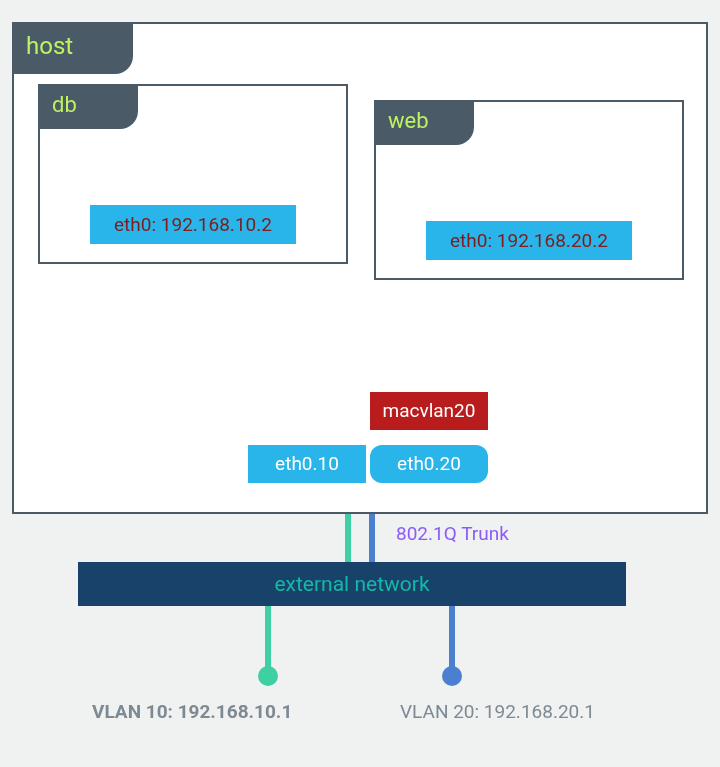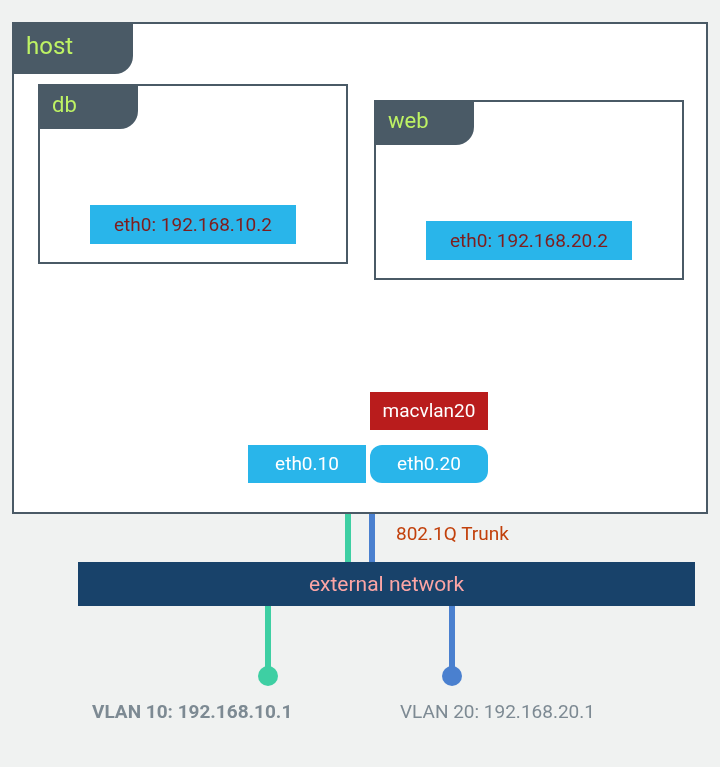--- a/index.html
+++ b/index.html
@@ -96,31 +96,31 @@
     background: #29b5ea;
     color: #fff;
     font-size: 19px;
     text-align: center;
     line-height: 38px;
   }
   .trunk-label {
     position: absolute;
     left: 396px;
     top: 522px;
-    color: #c2410c;
+    color: #8b5cf6;
     font-size: 19px;
   }
   .external-box {
     position: absolute;
     left: 78px;
-    width: 617px;
+    width: 548px;
     top: 562px;
     height: 44px;
     background: #18426a;
-    color: #fca5a5;
+    color: #14b8a6;
     font-size: 21px;
     text-align: center;
     line-height: 44px;
   }
   .vlan-label {
     position: absolute;
     top: 700px;
     color: #7d8a93;
     font-size: 19px;
   }

